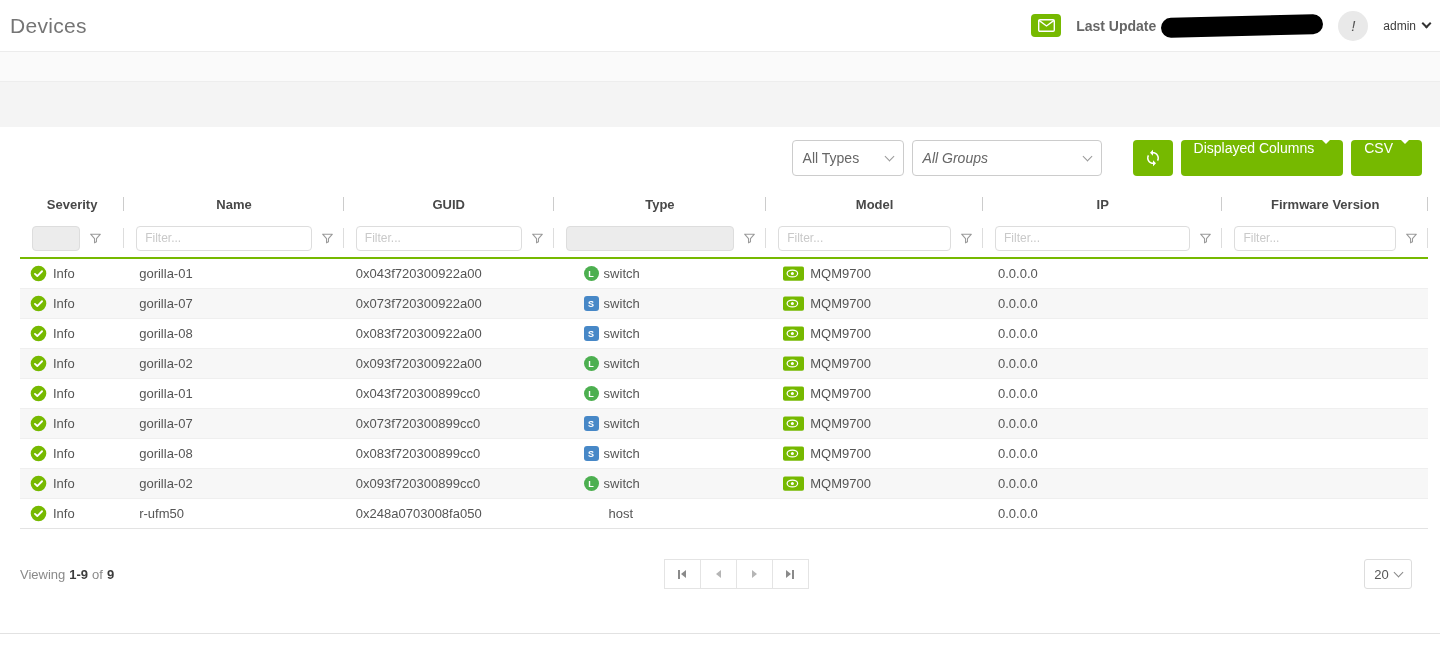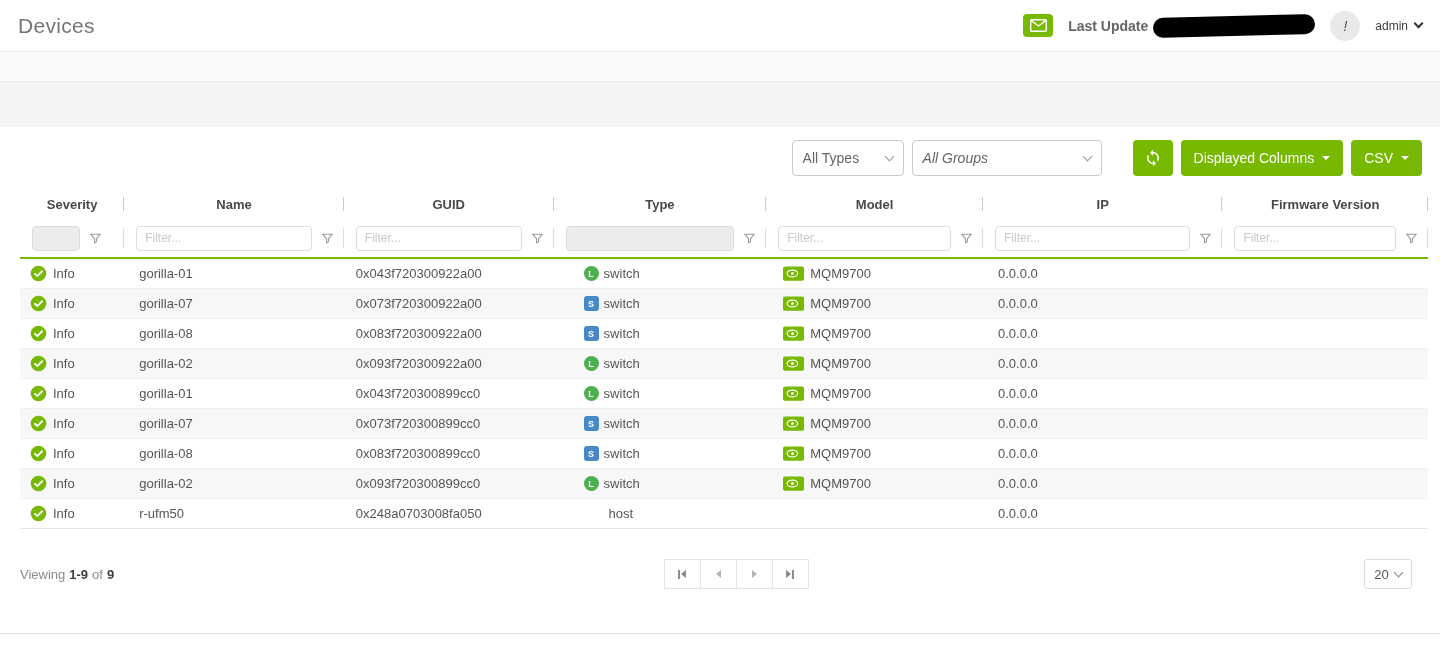--- a/index.html
+++ b/index.html
@@ -5,21 +5,21 @@
   * { box-sizing: border-box; margin: 0; padding: 0; }
   html,body { width:1440px; height:656px; overflow:hidden; }
   body {
     font-family: "Liberation Sans", sans-serif;
     background:#fff; color:#555;
     --accent:#76b900; --leaf:#4caf50; --spine:#4788c7;
     --cols: 7.4% 15.6% 14.9% 15.1% 15.4% 17% 14.6%;
   }
 
   
-  .app-header { height:52px; display:flex; align-items:center; padding:0 18px; background:#fff; border-bottom:1px solid #ececec; }
+  .app-header { height:52px; display:flex; align-items:center; padding:0 10px; background:#fff; border-bottom:1px solid #ececec; }
   .page-title { font-size:21px; color:#757575; font-weight:400; letter-spacing:.3px; }
   .header-right { margin-left:auto; display:flex; align-items:center; gap:15px; }
   .mail-btn { width:30px; height:23px; background:var(--accent); border-radius:4px; display:flex; align-items:center; justify-content:center; cursor:pointer; }
   .time-select { width:122px; height:36px; border:1px solid #ddd; border-radius:4px; background:#fff; display:flex; align-items:center; justify-content:space-between; padding:0 12px; font-size:14px; color:#666; cursor:pointer; }
   .chev { width:7px; height:7px; border-right:1.6px solid #888; border-bottom:1.6px solid #888; transform:rotate(45deg); margin-top:-4px; }
   .chev.bold { border-color:#333; border-width:2px; }
   .last-update { display:flex; align-items:center; gap:5px; font-size:14px; color:#666;font-weight:bold; }
   .redaction { width:162px; height:20px; background:#000; border-radius:10px; transform:rotate(-1.5deg); }
   .help-avatar { width:30px; height:30px; border-radius:50%; background:#e9e9e9; color:#555; display:flex; align-items:center; justify-content:center; font-size:15px; font-style:italic; cursor:pointer; }
   .user-menu { display:flex; align-items:center; gap:7px; font-size:12px; color:#3d3d3d; cursor:pointer; }
@@ -28,21 +28,21 @@
   .band-1 { height:30px; background:#fafafa; border-bottom:1px solid #ededed; }
   .band-2 { height:45px; background:#f4f4f4; }
 
   
   .toolbar { height:62px; display:flex; align-items:center; justify-content:flex-end; gap:8px; padding:0 18px; background:#fff; }
   .select-box { height:36px; border:1px solid #ccc; border-radius:4px; background:#fff; display:flex; align-items:center; justify-content:space-between; padding:0 10px; font-size:14px; color:#666; cursor:pointer; }
   .select-types { width:112px; }
   .select-groups { width:190px; margin-right:23px;font-style:italic; }
   .select-box .chev { border-color:#999; }
   .icon-btn { width:40px; height:36px; background:var(--accent); border:none; border-radius:4px; display:flex; align-items:center; justify-content:center; cursor:pointer; }
-  .green-btn { height:36px; background:var(--accent); border:none; border-radius:4px; color:#fff; font-size:14px; font-family:inherit; display:flex; align-items:center; gap:8px; padding:0 13px; cursor:pointer; }
+  .green-btn { height:36px; background:var(--accent); border:none; border-radius:4px; color:#fff; font-size:14px; font-family:inherit; display:flex; gap:8px; padding:0 13px; cursor:pointer; }
   .caret-down { width:0; height:0; border-left:4px solid transparent; border-right:4px solid transparent; border-top:4px solid #fff; }
 
   
   .devices-table { margin:0 12px 0 20px; }
   .thead-row { display:grid; grid-template-columns:var(--cols); height:30px; align-items:center; }
   .th { text-align:center; font-size:13px; font-weight:700; color:#484848; position:relative; }
   .th::after { content:""; position:absolute; right:0; top:50%; transform:translateY(-50%); width:1px; height:14px; background:#ccc; }
 
   .filter-row { display:grid; grid-template-columns:var(--cols); height:38px; align-items:center; }
   .filter-cell { display:flex; align-items:center; gap:9px; padding:0 10px 0 12px; position:relative; height:100%; }

